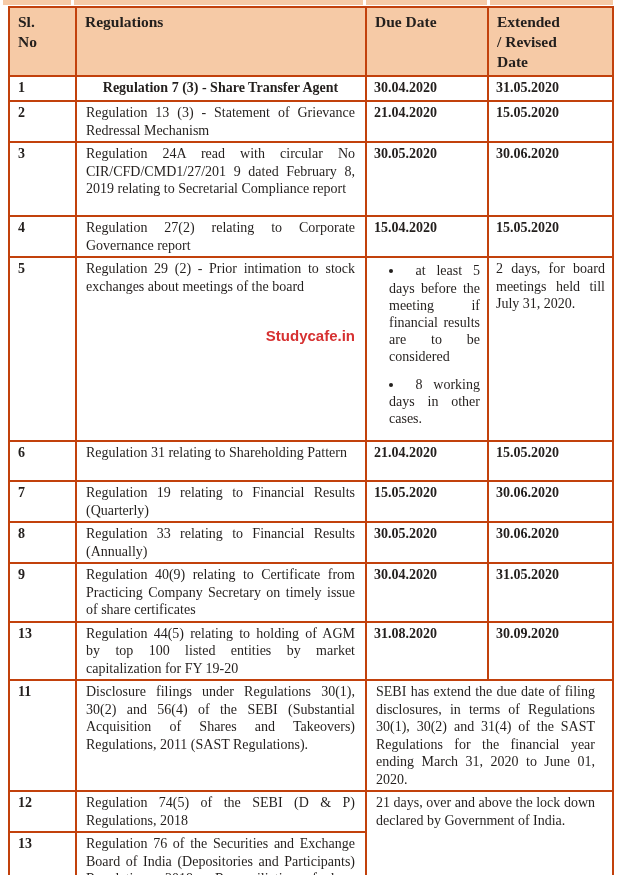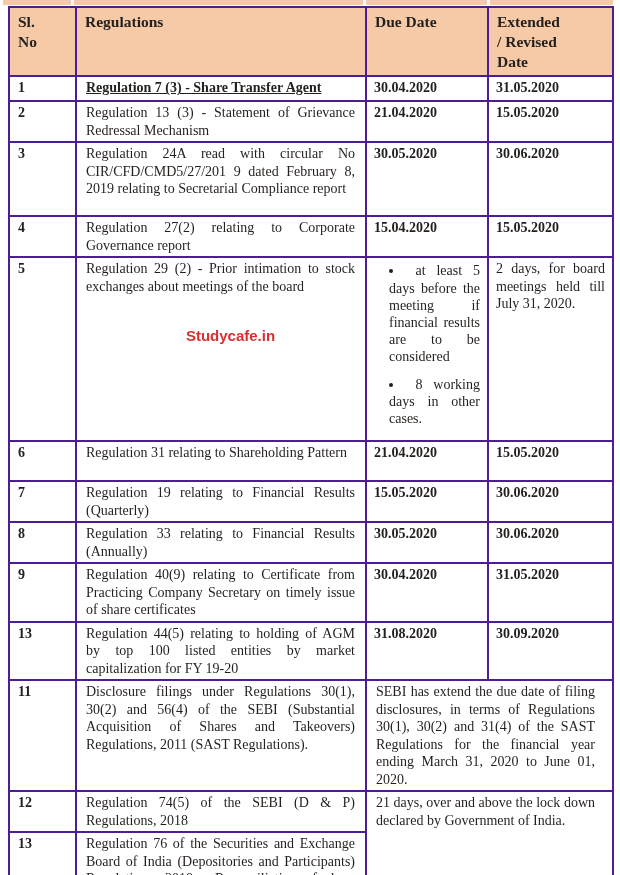--- a/index.html
+++ b/index.html
@@ -34,21 +34,21 @@
 
   table.compliance {
     position: absolute;
     top: 6px;
     left: 8px;
     width: 604px;
     border-collapse: collapse;
     table-layout: fixed;
   }
   th, td {
-    border: 2px solid #4c1d95;
+    border: 2px solid #c2410c;
     vertical-align: top;
     padding: 2px 7px 2px 7px;
     font-size: 14px;
     line-height: 1.25;
     overflow: hidden;
   }
   th {
     background: #f6caa6;
     text-align: left;
     font-weight: bold;
@@ -57,21 +57,21 @@
     padding: 4px 8px 4px 8px;
   }
   td.no {
     font-weight: bold;
     padding-left: 8px;
   }
   td.reg {
     text-align: justify;
     padding: 2px 10px 2px 9px;
   }
-  td.reg.bold { font-weight: bold; text-align: left; text-decoration: underline; }
+  td.reg.bold { font-weight: bold; text-align: center; }
   td.date { font-weight: bold; font-family: Liberation Serif, serif; }
   td.note {
     text-align: justify;
     padding: 2px 17px 2px 9px;
   }
   td.smallcol { text-align: justify; }
   ul.bullets {
     list-style: disc;
     list-style-position: inside;
     margin: 2px 0 0 0;
@@ -82,21 +82,21 @@
     line-height: 1.22;
     margin: 0 0 11px 15px;
   }
   .pre { white-space: pre-line; }
   .watermark {
     font-family: "Liberation Sans", "DejaVu Sans", sans-serif;
     font-weight: bold;
     font-size: 15px;
     color: #d63131;
     margin: 32px 0 0 20px;
-    text-align: center;
+    text-align: right;
   }
 </style>
 </head>
 <body>
 
 <div class="page">
 
   <div class="top-strip">
     <span class="ts-1"></span>
     <span class="ts-2"></span>
@@ -130,21 +130,21 @@
         <td class="date">31.05.2020</td>
       </tr>
       <tr style="height:39px">
         <td class="no">2</td>
         <td class="reg">Regulation 13 (3) - Statement of Grievance Redressal Mechanism</td>
         <td class="date">21.04.2020</td>
         <td class="date">15.05.2020</td>
       </tr>
       <tr style="height:74px">
         <td class="no">3</td>
-        <td class="reg">Regulation 24A read with circular No CIR/CFD/CMD5/27/201 9 dated February 8, 2019 relating to Secretarial Compliance report</td>
+        <td class="reg">Regulation 24A read with circular No CIR/CFD/CMD1/27/201 9 dated February 8, 2019 relating to Secretarial Compliance report</td>
         <td class="date">30.05.2020</td>
         <td class="date">30.06.2020</td>
       </tr>
       <tr style="height:38px">
         <td class="no">4</td>
         <td class="reg">Regulation 27(2) relating to Corporate Governance report</td>
         <td class="date">15.04.2020</td>
         <td class="date">15.05.2020</td>
       </tr>
       <tr style="height:160px">

